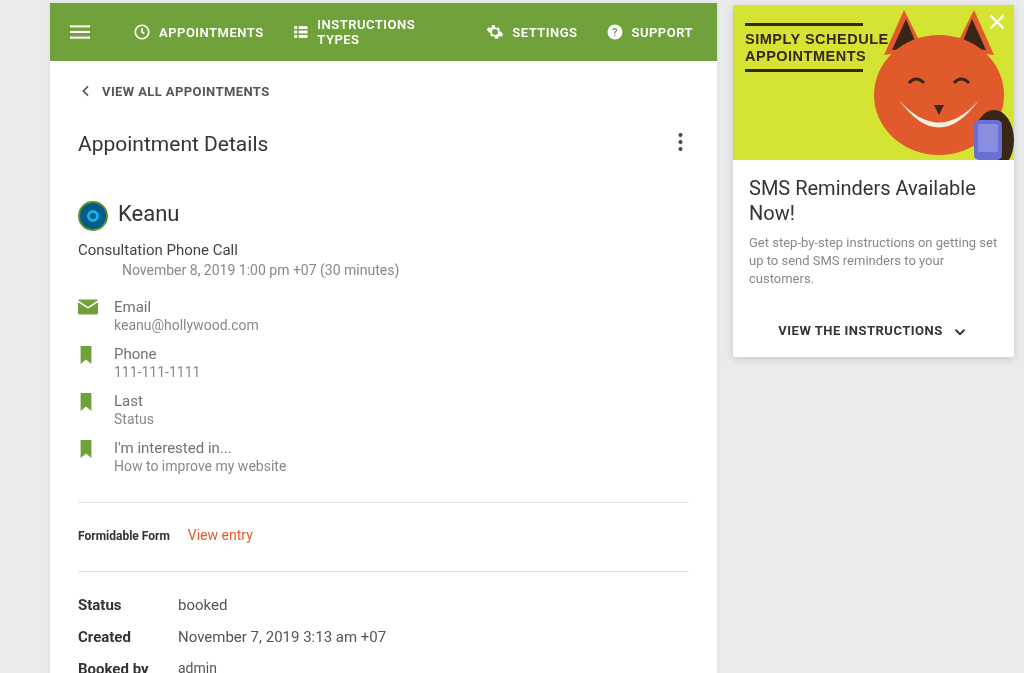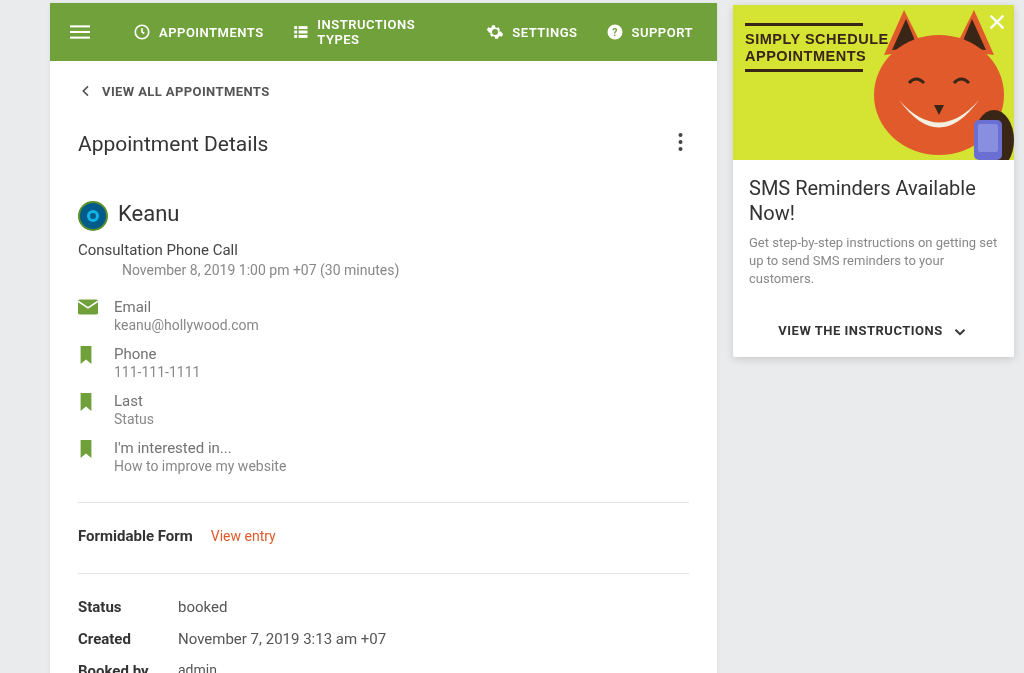--- a/index.html
+++ b/index.html
@@ -86,21 +86,21 @@
   .field-label { font-size: 15px; color: #737373; margin-bottom: 1px; }
   .field-value { font-size: 14px; color: #888; }
   .divider {
     border-top: 1px solid #e4e4e4;
     margin: 28px 0 24px;
   }
   .section-row {
     display: flex; align-items: baseline; gap: 18px;
     margin-bottom: 8px;
   }
-  .section-title { font-weight: 700; font-size: 15px; color: #333; }
+  .section-title { font-weight: 700; font-size: 12px; color: #333; }
   .link { color: #e05a2b; font-size: 14px; cursor: pointer; }
   .meta-row {
     display: flex; margin-bottom: 14px; font-size: 15px;
   }
   .meta-label { width: 100px; font-weight: 700; color: #333; }
   .meta-value { color: #555; }
   .promo-card {
     position: absolute;
     right: 10px; top: 5px;
     width: 281px;

